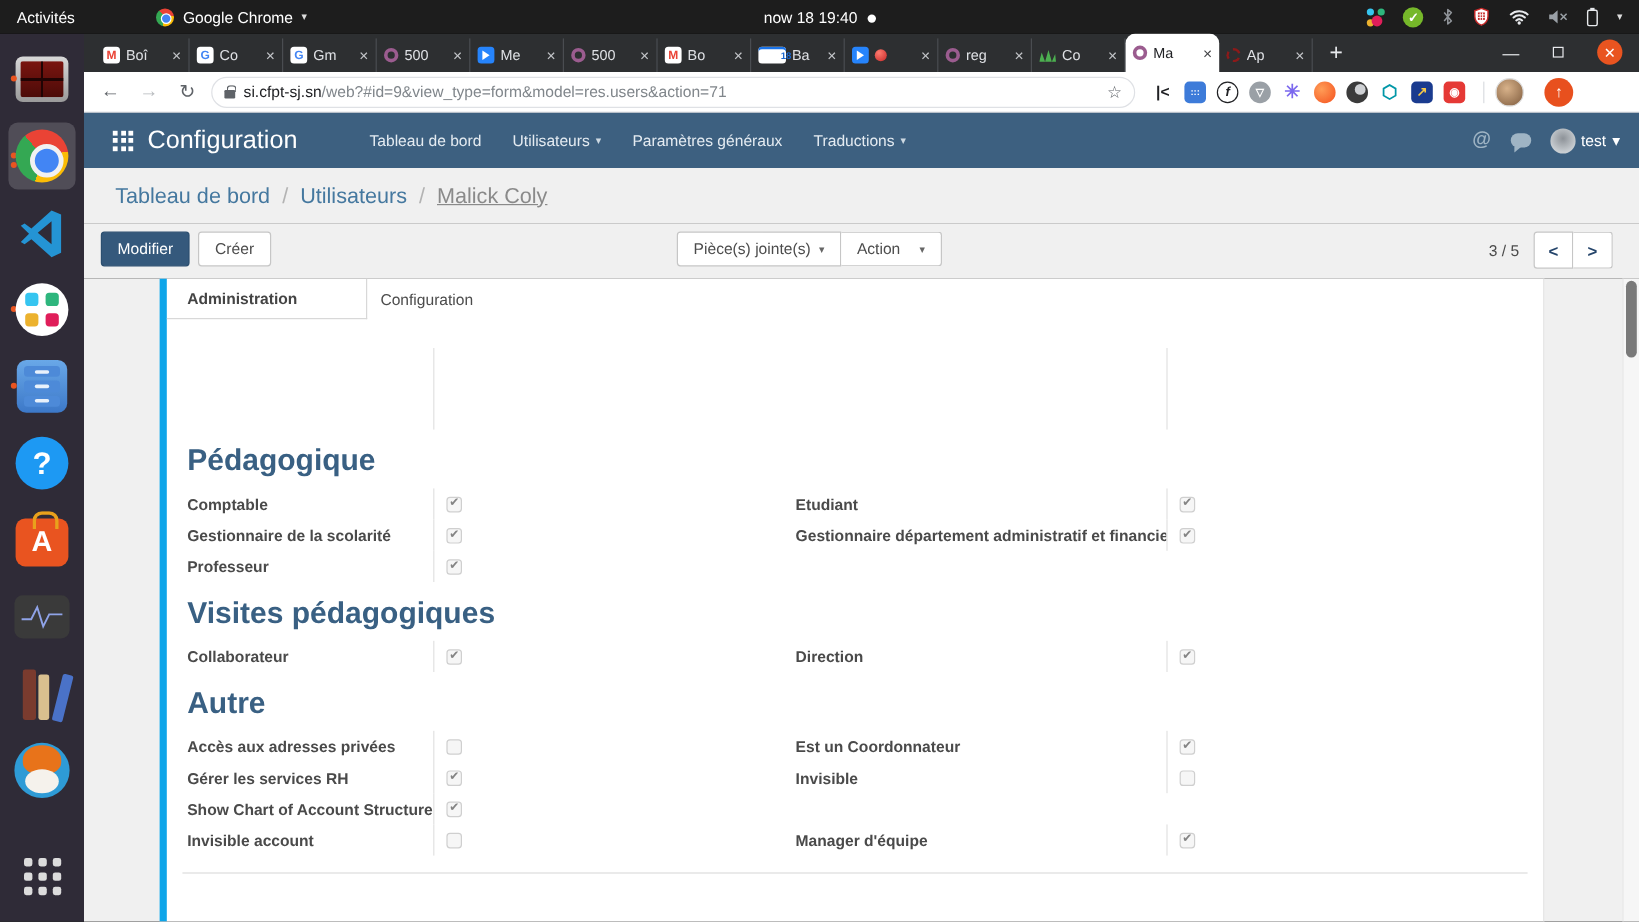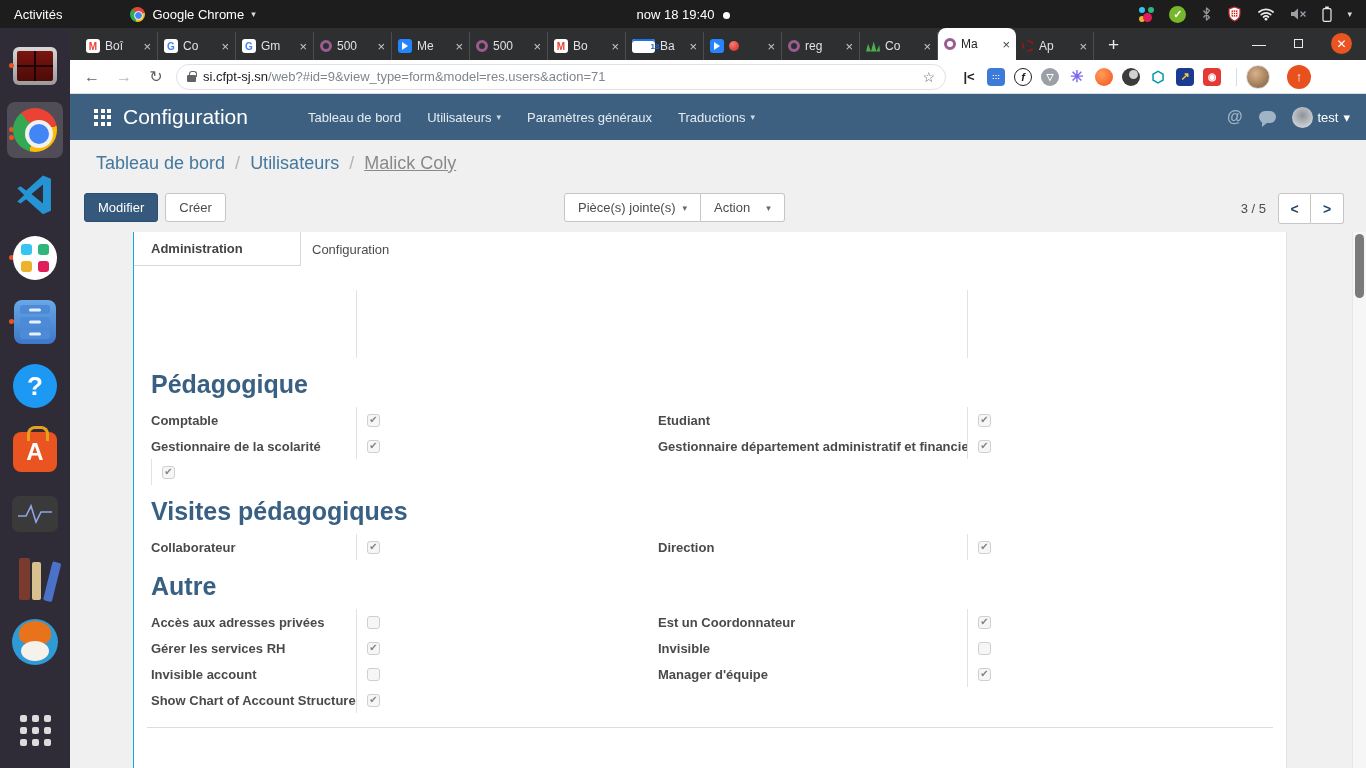--- a/index.html
+++ b/index.html
@@ -174,21 +174,21 @@
   .right-pager { position:absolute; right:22px; top:7px; display:flex; align-items:center; }
   .pager-count { color:#4c4c4c; margin-right:12px; font-size:13px; }
   .pager-btn { width:33px; height:31px; background:#fff; border:1px solid #c6c6c6;
     display:flex; align-items:center; justify-content:center; color:#25456b; font-weight:bold; font-size:14px; }
   .pager-btn.prev { border-radius:3px 0 0 3px; }
   .pager-btn.next { border-radius:0 3px 3px 0; border-left:none; }
 
   
   .content { flex:1; background:#f0f0f0; position:relative; overflow:hidden; }
   .sheet { position:absolute; left:63px; top:0; width:1154px; height:100%; background:#fff;
-    border-left:1px solid #0ea5e9; border-right:1px solid #e2e2e2; }
+    border-left:6px solid #0ea5e9; border-right:1px solid #e2e2e2; }
   .admin-row { display:flex; height:34px; }
   .admin-label { width:167px; border-right:1px solid #d8d8d8; border-bottom:1px solid #d8d8d8;
     display:flex; align-items:center; padding-left:17px; font-weight:bold; color:#444; }
   .admin-value { padding-left:11px; display:flex; align-items:center; color:#4c4c4c; }
   .spacer { height:92px; position:relative; }
   .vline { position:absolute; top:24px; bottom:0; border-left:1px solid #e2e2e2; }
   .vline.v1 { left:222px; } .vline.v2 { left:833px; }
   .section-title { font-size:25px; font-weight:bold; color:#396083; margin:12px 0 8px 17px; }
   .chk-row { display:grid; grid-template-columns:205px 302px 309px 1fr; height:26px;
     margin-left:17px; margin-right:13px; align-items:stretch; }
@@ -532,20 +532,21 @@
             <div class="cell-label">Gestionnaire de la scolarité</div>
             <div class="cell-cb bordered">
               <span class="cb checked"></span>
             </div>
             <div class="cell-label">Gestionnaire département administratif et financier</div>
             <div class="cell-cb bordered">
               <span class="cb checked"></span>
             </div>
           </div>
           <div class="chk-row">
+            <div class="cell-label">Professeur</div>
             <div class="cell-cb bordered">
               <span class="cb checked"></span>
             </div>
             <div class="cell-label"></div>
             <div class="cell-cb"></div>
           </div>
           <div class="section-title">Visites pédagogiques</div>
           <div class="chk-row">
             <div class="cell-label">Collaborateur</div>
             <div class="cell-cb bordered">
@@ -571,37 +572,37 @@
             <div class="cell-label">Gérer les services RH</div>
             <div class="cell-cb bordered">
               <span class="cb checked"></span>
             </div>
             <div class="cell-label">Invisible</div>
             <div class="cell-cb bordered">
               <span class="cb"></span>
             </div>
           </div>
           <div class="chk-row">
-            <div class="cell-label">Invisible account</div>
-            <div class="cell-cb bordered">
-              <span class="cb"></span>
-            </div>
-            <div class="cell-label">Manager d'équipe</div>
-            <div class="cell-cb bordered">
-              <span class="cb checked"></span>
-            </div>
-          </div>
-          <div class="chk-row">
             <div class="cell-label">Show Chart of Account Structure</div>
             <div class="cell-cb bordered">
               <span class="cb checked"></span>
             </div>
             <div class="cell-label"></div>
             <div class="cell-cb"></div>
           </div>
+          <div class="chk-row">
+            <div class="cell-label">Invisible account</div>
+            <div class="cell-cb bordered">
+              <span class="cb"></span>
+            </div>
+            <div class="cell-label">Manager d'équipe</div>
+            <div class="cell-cb bordered">
+              <span class="cb checked"></span>
+            </div>
+          </div>
         </div>
       <hr class="sheet-hr">
     </div>
     <div class="scrollbar">
       <span class="scroll-thumb"></span>
     </div>
   </div>
 
 </div>
 

